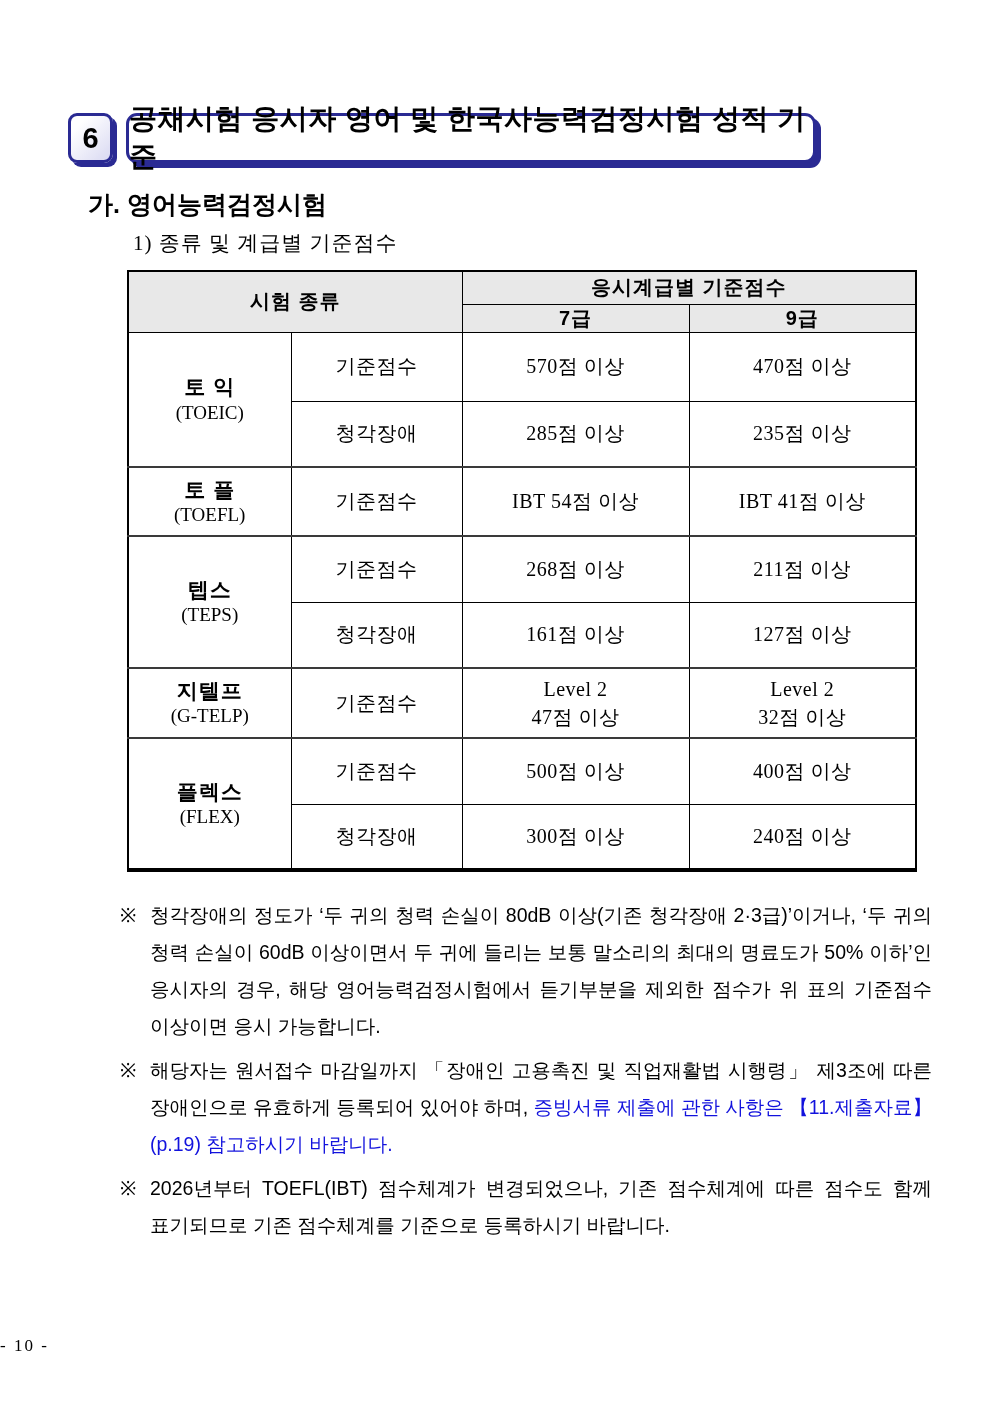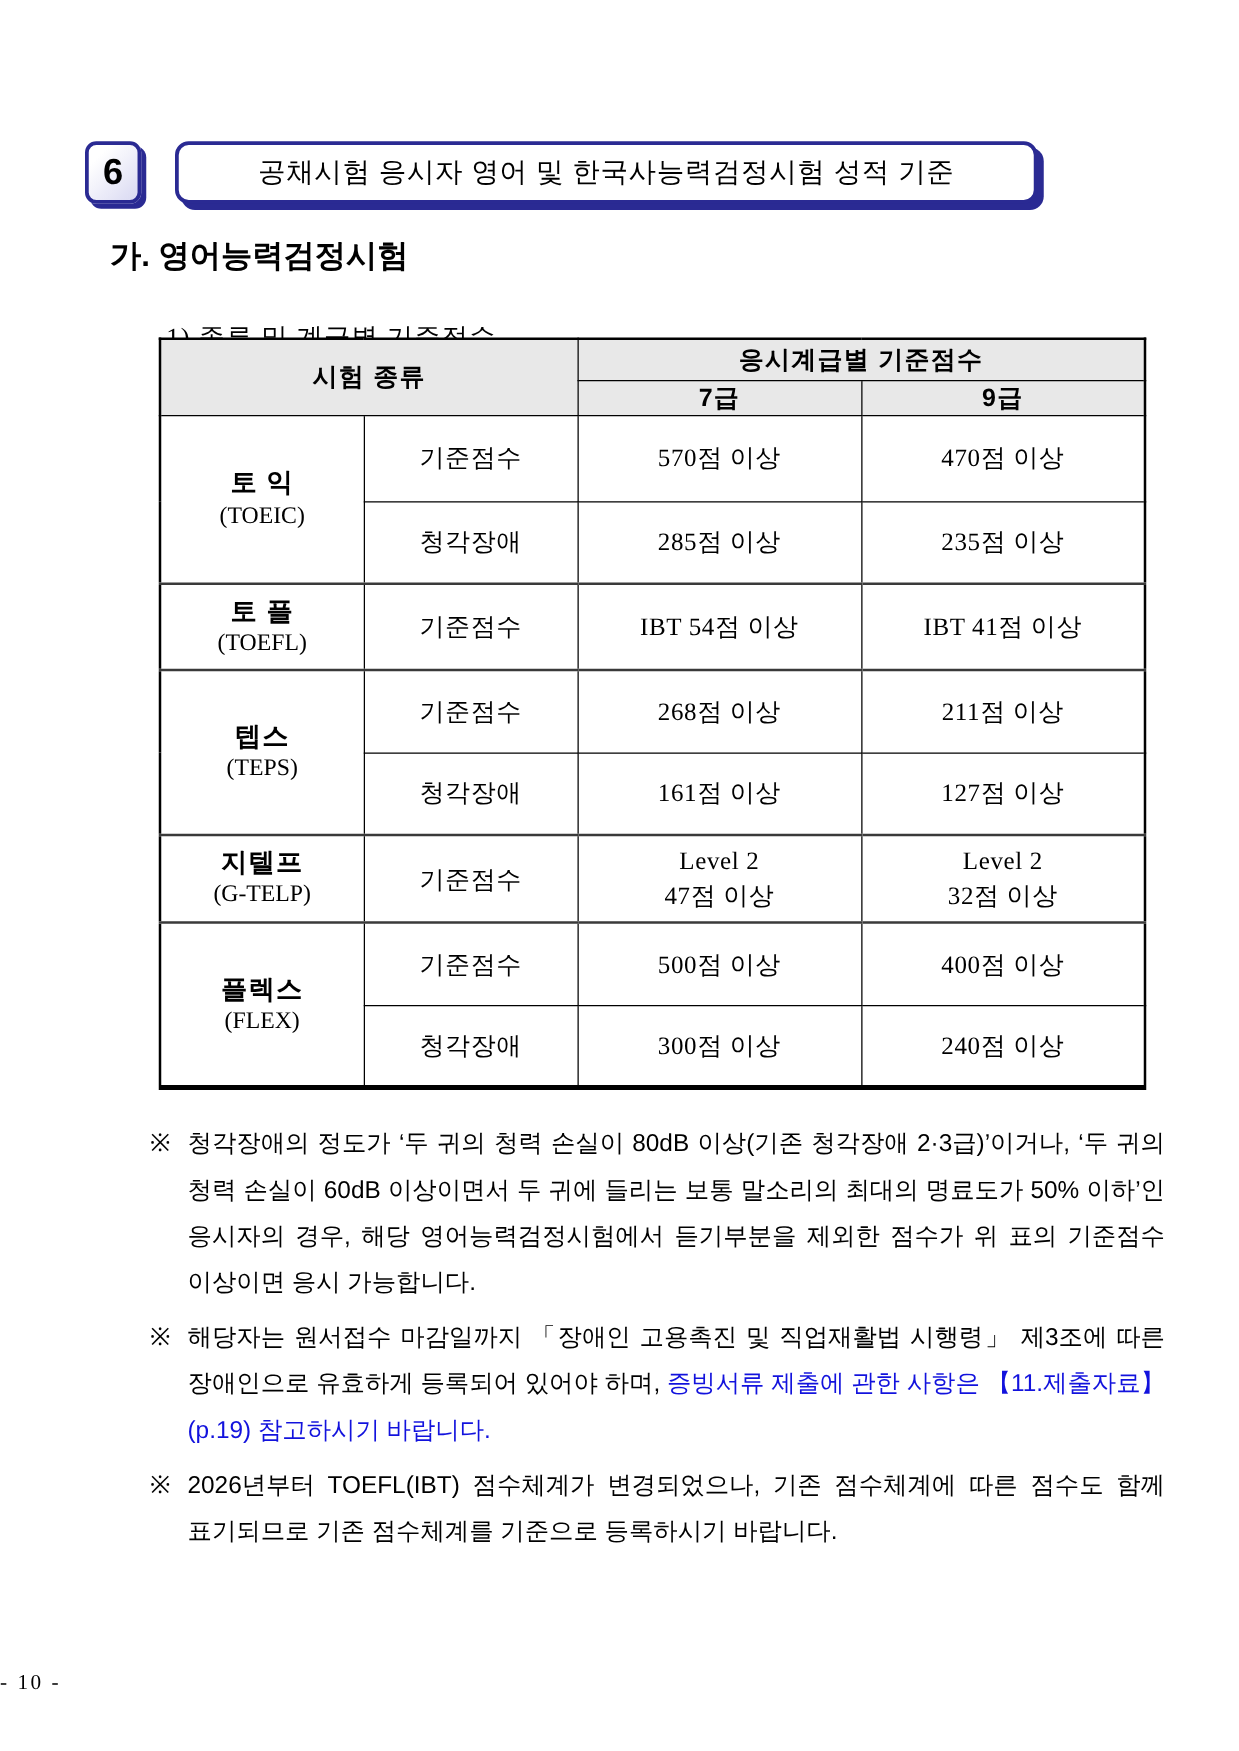--- a/index.html
+++ b/index.html
@@ -29,51 +29,50 @@
     background: linear-gradient(135deg, #ffffff 20%, #d9d9f2 100%);
     box-shadow: 4px 4px 0 #2a2a93;
     display: flex;
     align-items: center;
     justify-content: center;
     font-size: 29px;
     font-weight: bold;
     color: #000;
   }
   .title-box {
-    margin-left: 27px;
+    margin-left: 13px;
     width: 690px;
     height: 50px;
     border: 3px solid #2a2a93;
     border-radius: 11px;
     background: #ffffff;
     box-shadow: 5px 5px 0 #2a2a93;
     display: flex;
     align-items: center;
     justify-content: center;
-    font-size: 22px;
-    font-weight: normal;
+    font-size: 28px;
+    font-weight: bold;
     letter-spacing: 0.5px;
   }
 
   
   .section-heading {
     position: absolute;
     top: 188px;
     left: 88px;
     font-size: 25px;
     font-weight: bold;
   }
   .sub-heading {
     position: absolute;
     top: 229px;
     left: 133px;
     font-family: "Liberation Serif", serif;
     font-size: 21px;
     letter-spacing: 1px;
-    margin-top: 27px;
   }
 
   
   table.score {
     position: absolute;
     top: 270px;
     left: 127px;
     width: 788px;
     border-collapse: collapse;
     table-layout: fixed;

